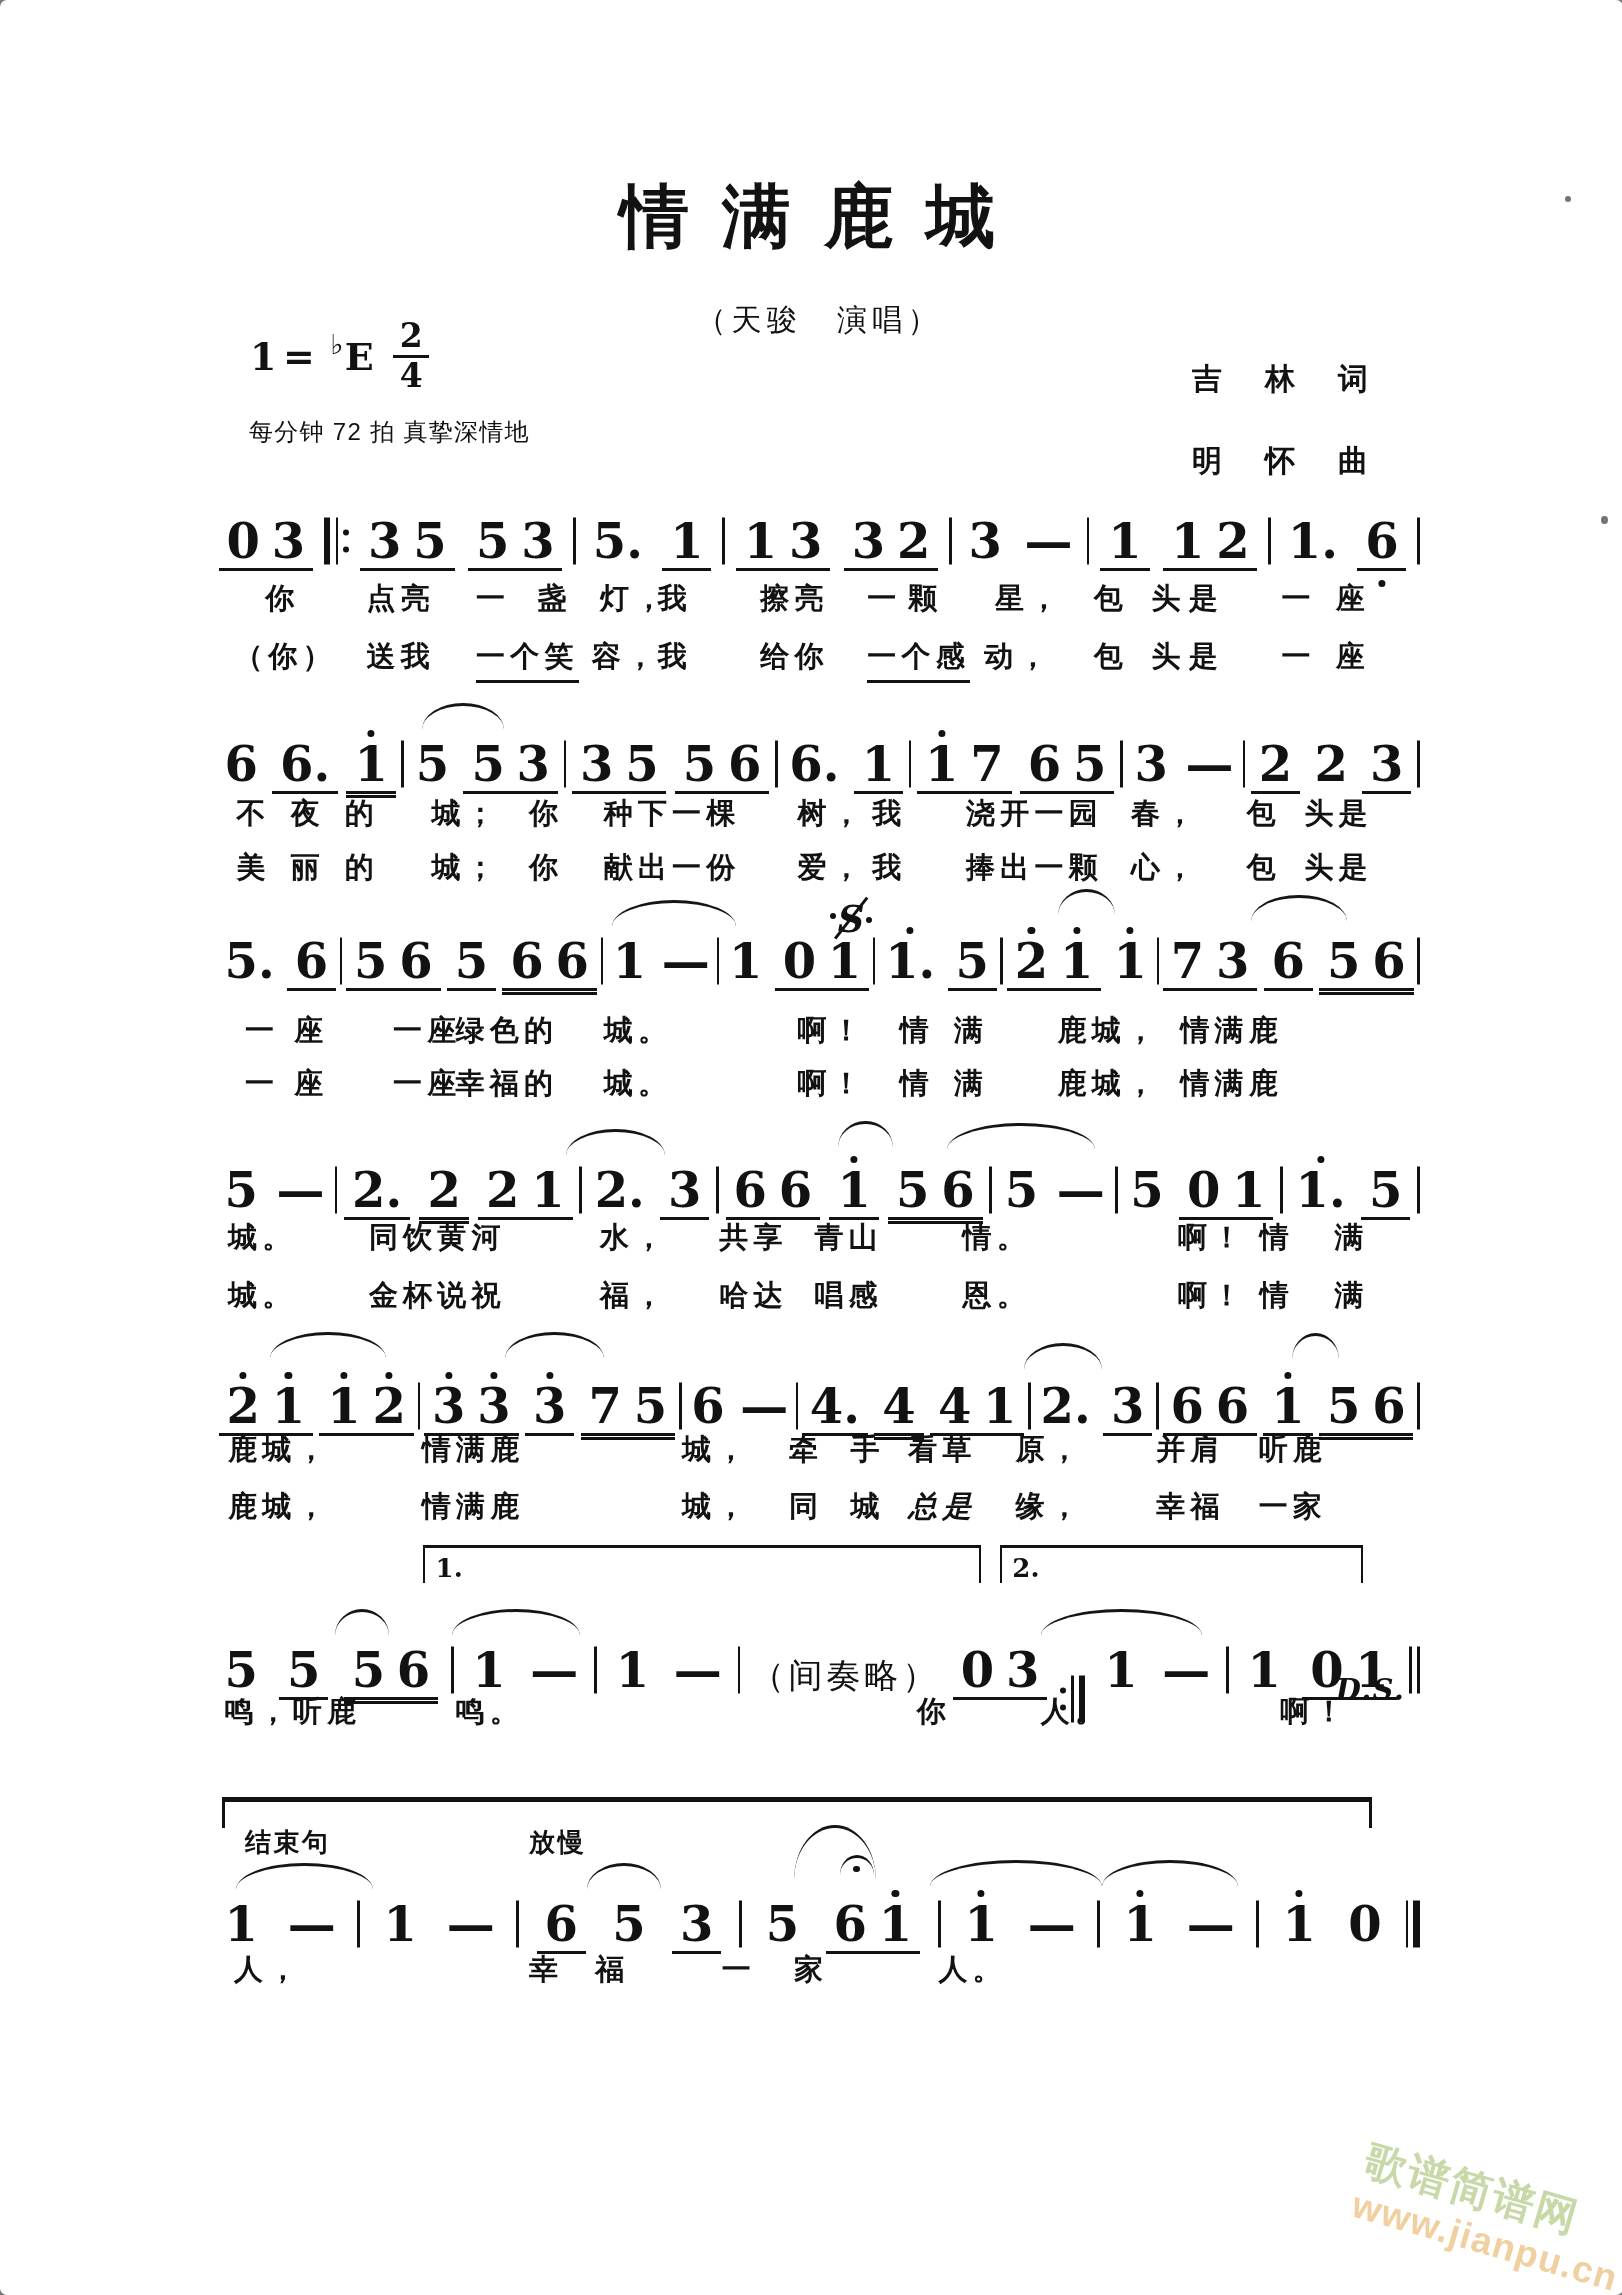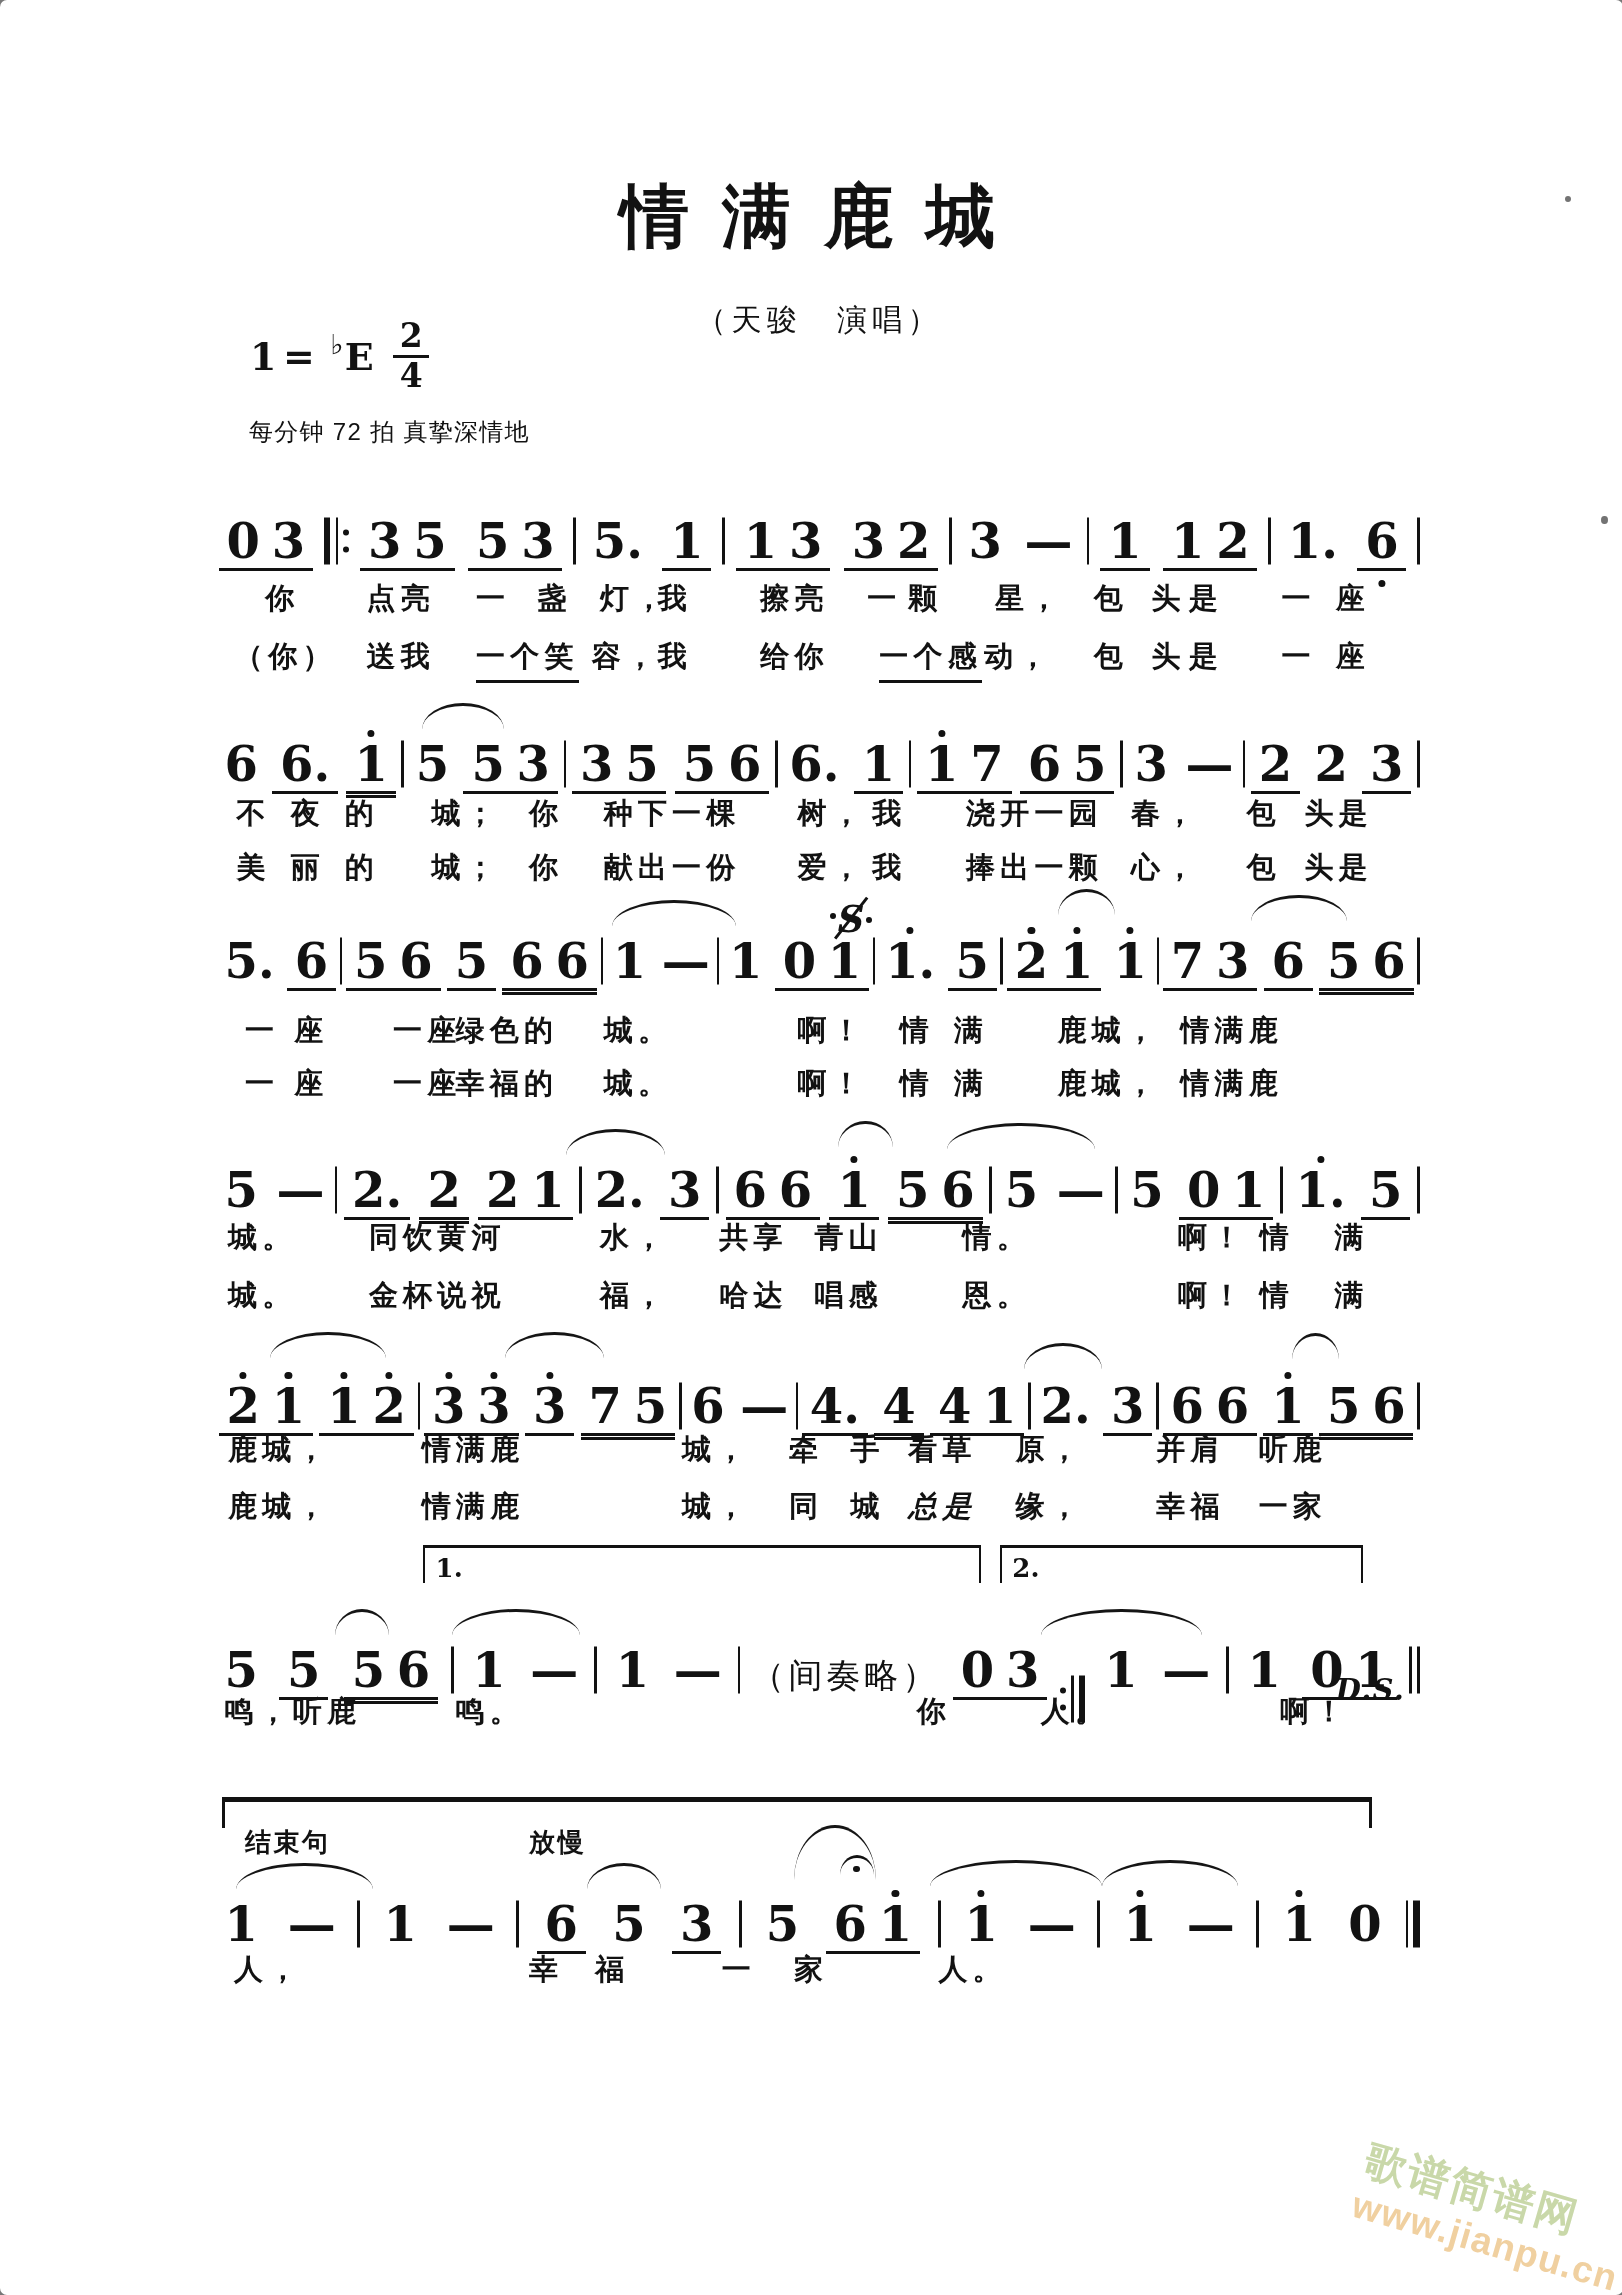--- a/index.html
+++ b/index.html
@@ -94,20 +94,24 @@
     <span class="flat">♭</span>
     <span>E</span>
     <span class="meter">
       <span class="mtop">2</span>
       <span class="mbot">4</span>
     </span>
   </div>
 
   <div class="tempo">每分钟 72 拍  真挚深情地</div>
 
+  <div class="credits">
+    <div>吉　林　词</div>
+    <div>明　怀　曲</div>
+  </div>
 
   <div>
       <div class="system" style="top: 511px;">
         <div class="notes-line">
           <span class="grp u1">
             <span class="tok">0</span>
             <span class="tok">3</span>
           </span>
           <span class="bar">
             <div class="bar-in">
@@ -206,21 +210,21 @@
           <span class="lyr" style="left: 88.5%;">一</span>
           <span class="lyr" style="left: 93%;">座</span>
         </div>
         <div class="lyr-row" style="top: 126px;">
           <span class="lyr" style="left: 1.5%;">（你）</span>
           <span class="lyr" style="left: 12.5%;">送我</span>
           <span class="lyr lu" style="left: 21.6%;">一个笑</span>
           <span class="lyr" style="left: 31.2%;">容，</span>
           <span class="lyr" style="left: 36.7%;">我</span>
           <span class="lyr" style="left: 45.2%;">给你</span>
-          <span class="lyr lu" style="left: 54.1%; margin-left: 12px;">一个感</span>
+          <span class="lyr lu" style="left: 54.1%;">一个感</span>
           <span class="lyr" style="left: 63.8%;">动，</span>
           <span class="lyr" style="left: 72.9%;">包</span>
           <span class="lyr" style="left: 77.7%;">头</span>
           <span class="lyr" style="left: 80.8%;">是</span>
           <span class="lyr" style="left: 88.5%;">一</span>
           <span class="lyr" style="left: 93%;">座</span>
         </div>
       </div>
       <div class="system" style="top: 734px;">
         <div class="notes-line">

